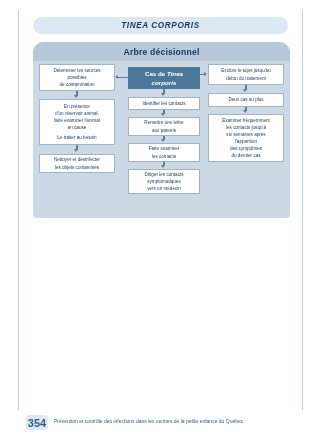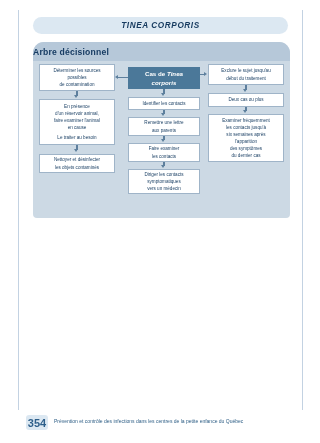--- a/index.html
+++ b/index.html
@@ -62,20 +62,21 @@
     border-radius: 11px 11px 4px 4px;
   }
   .panel-header {
     position: absolute;
     left: 0; top: 0;
     width: 257px; height: 19px;
     background: #b6c8d9;
     border-radius: 11px 11px 0 0;
     display: flex;
     align-items: center;
+    justify-content: center;
   }
   .panel-header .txt {
     font-size: 8.6px;
     font-weight: bold;
     color: #173c63;
     letter-spacing: 0.2px;
   }
 
   
   .node {

